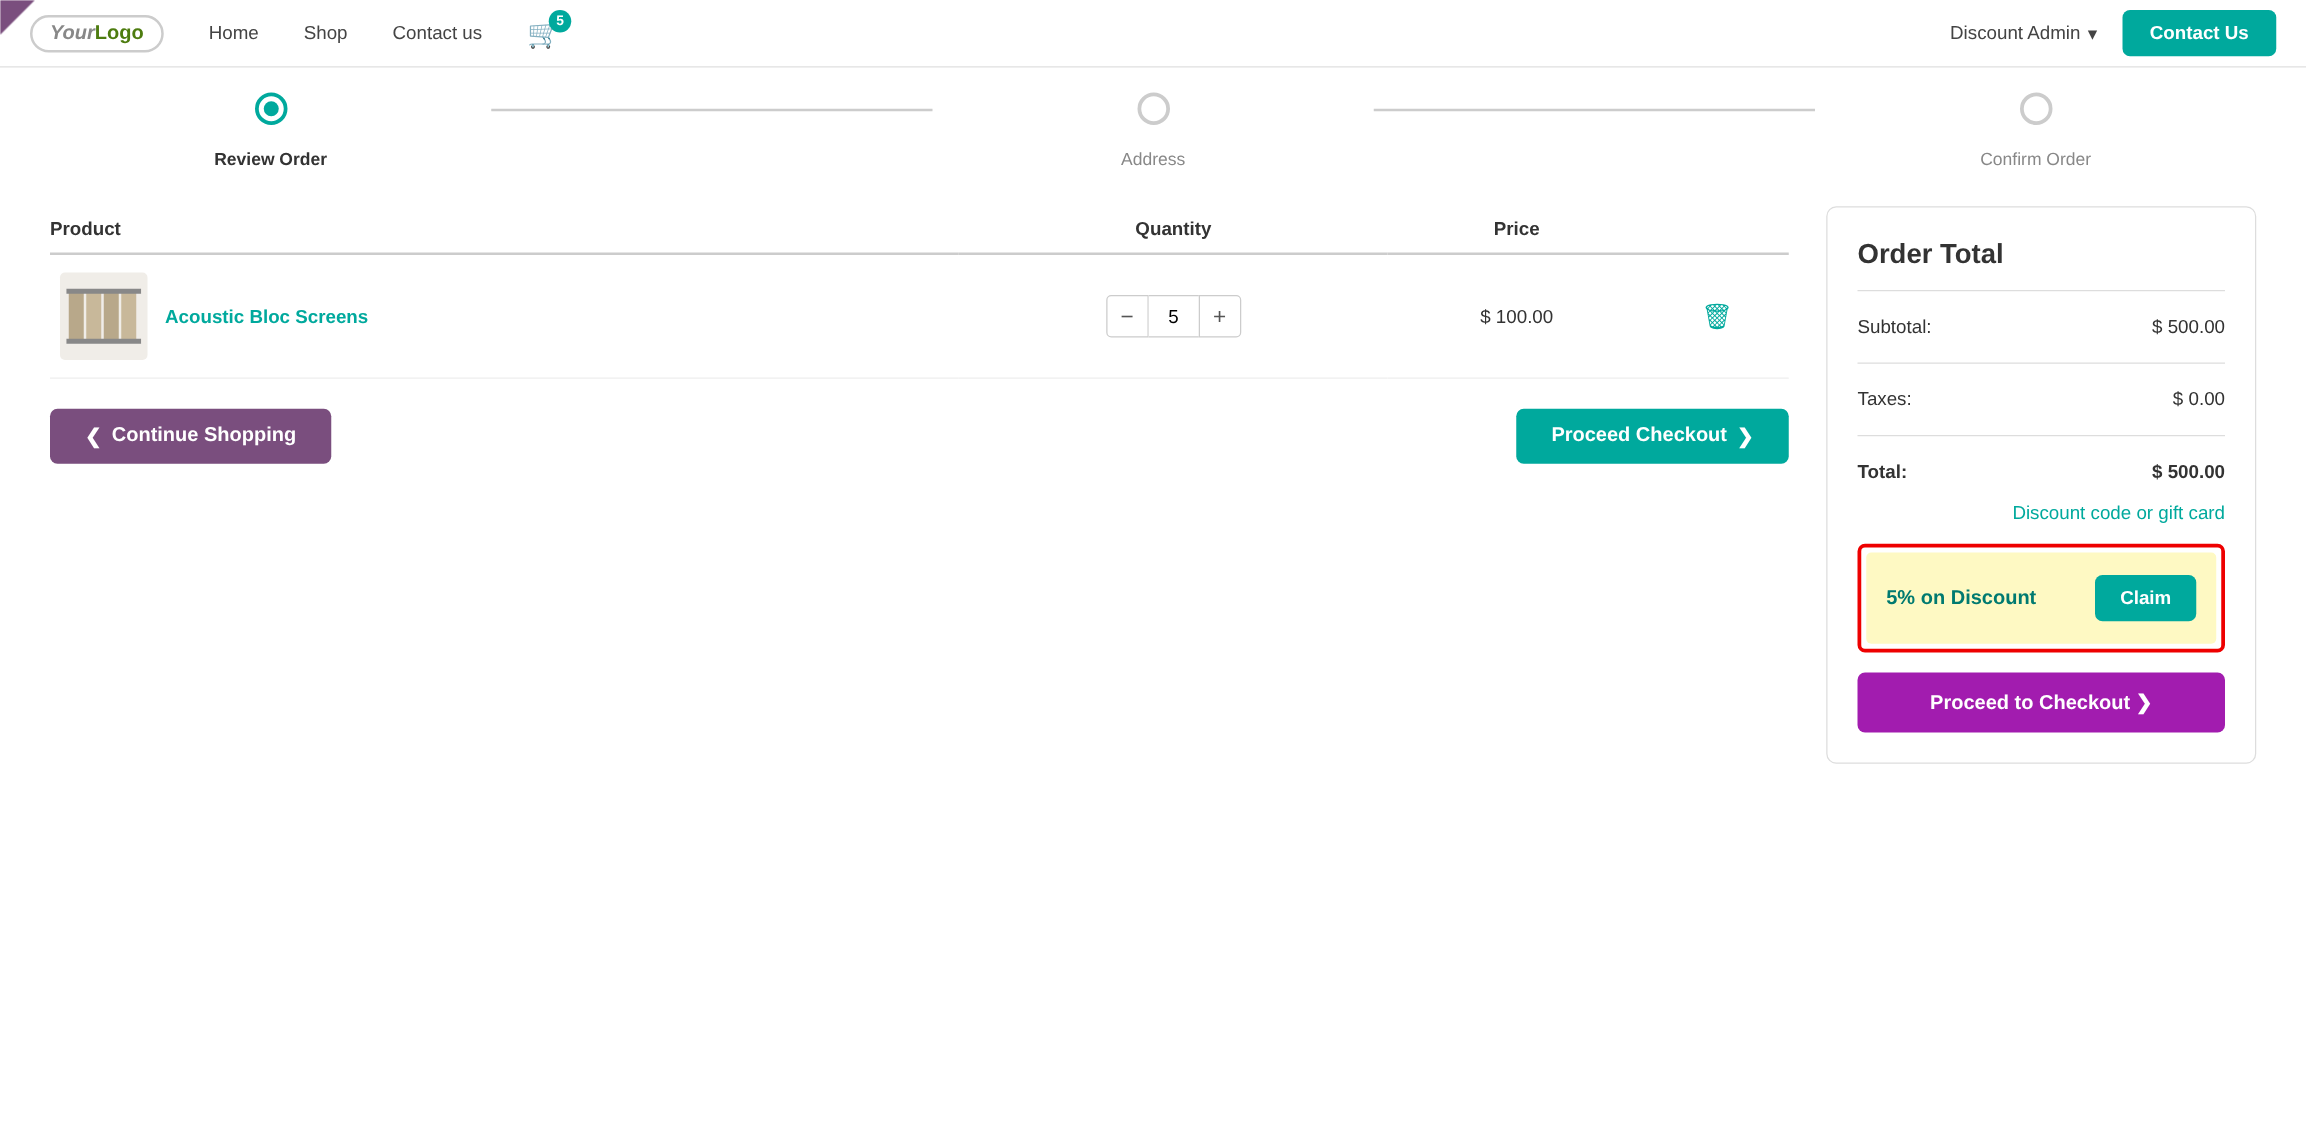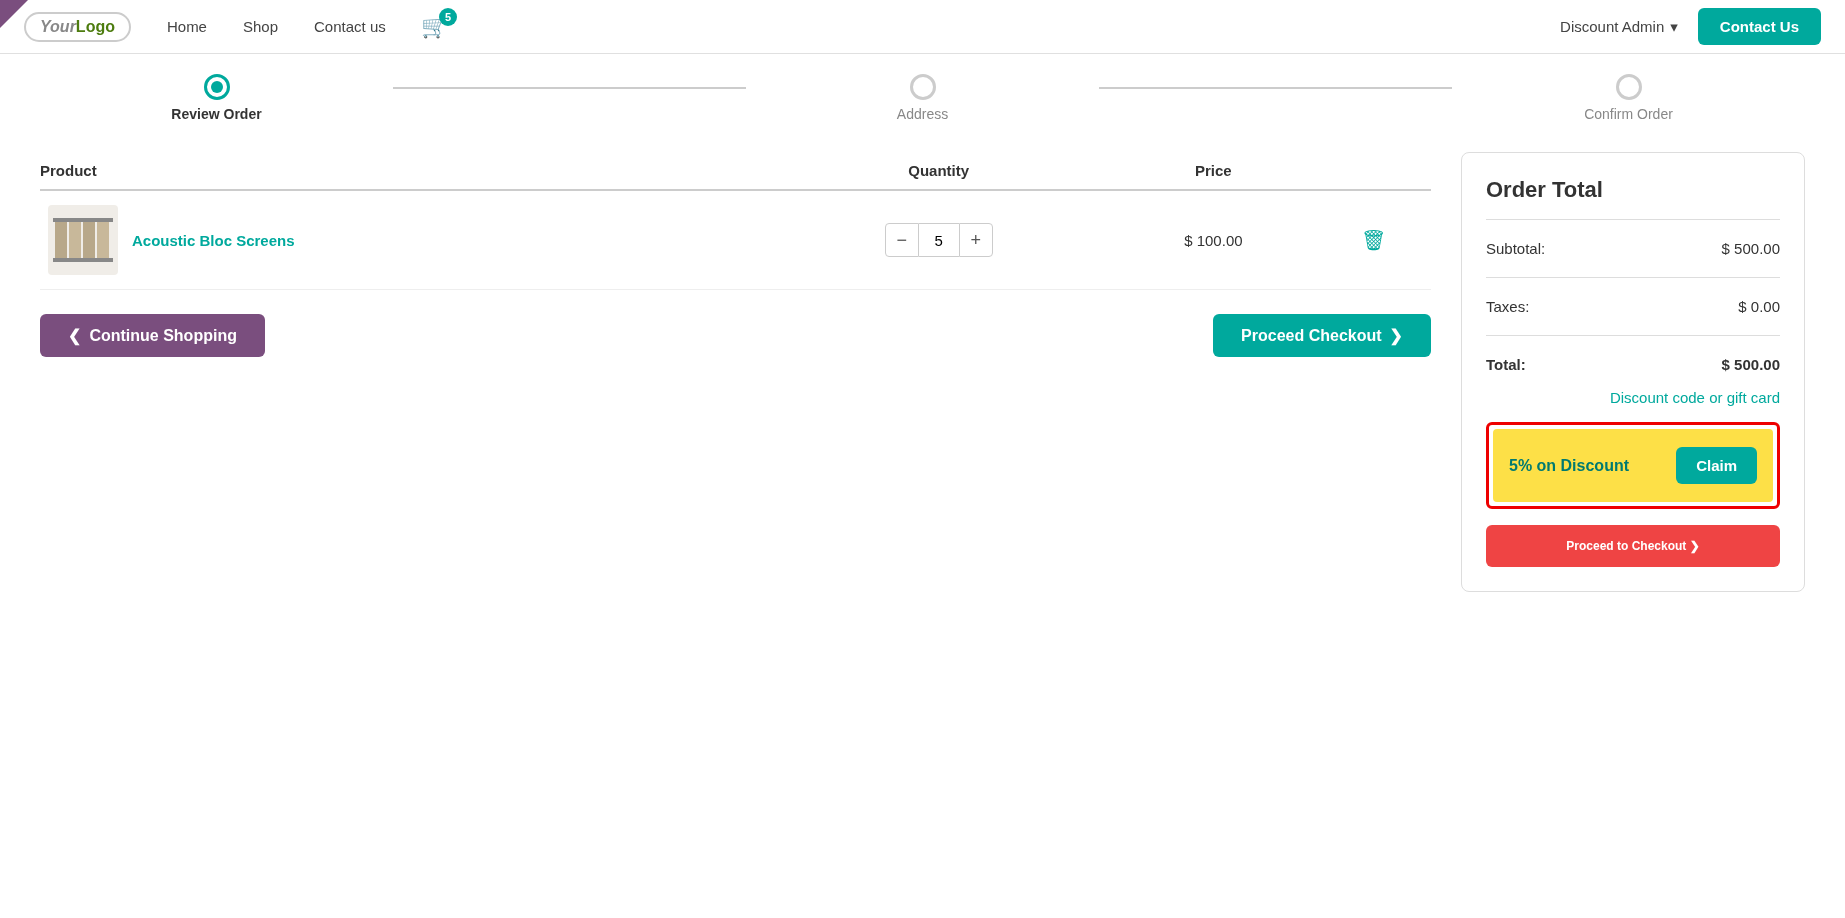--- a/index.html
+++ b/index.html
@@ -86,21 +86,21 @@
       border-color: #00a99d;
       background: #fff;
     }
     .step-circle.active::after {
       content: '';
       width: 12px; height: 12px;
       border-radius: 50%;
       background: #00a99d;
     }
     .step-label {
-      margin-top: 6px;
+      margin-top: 19px;
       font-size: 14px;
       color: #888;
     }
     .step-label.active {
       font-weight: bold;
       color: #333;
     }
 
     
     .content-layout {
@@ -227,21 +227,21 @@
     }
 
     
     .discount-card-wrap {
       border: 3px solid #e00;
       border-radius: 6px;
       padding: 4px;
       margin-bottom: 16px;
     }
     .discount-card {
-      background: #fde047;
+      background: #fef9c3;
       border-radius: 4px;
       display: flex;
       align-items: center;
       justify-content: space-between;
       padding: 18px 16px;
     }
     .discount-text {
       font-weight: bold;
       font-size: 16px;
       color: #007a70;
@@ -252,26 +252,26 @@
       border: none;
       border-radius: 6px;
       padding: 10px 20px;
       font-size: 15px;
       font-weight: bold;
       cursor: pointer;
     }
 
     
     .proceed-btn {
-      background: #ef4444;
+      background: #a21caf;
       color: #fff;
       border: none;
       border-radius: 6px;
       padding: 14px 28px;
-      font-size: 12px;
+      font-size: 16px;
       cursor: pointer;
       font-weight: bold;
       width: 100%;
       display: flex; align-items: center; justify-content: center; gap: 8px;
     }
 
     
     .corner-tag {
       position: fixed;
       top: 0; left: 0;

